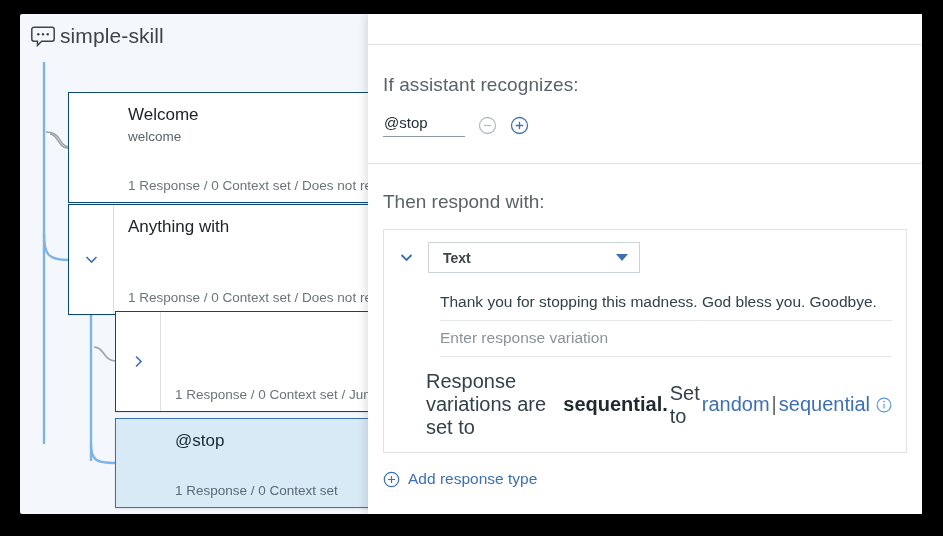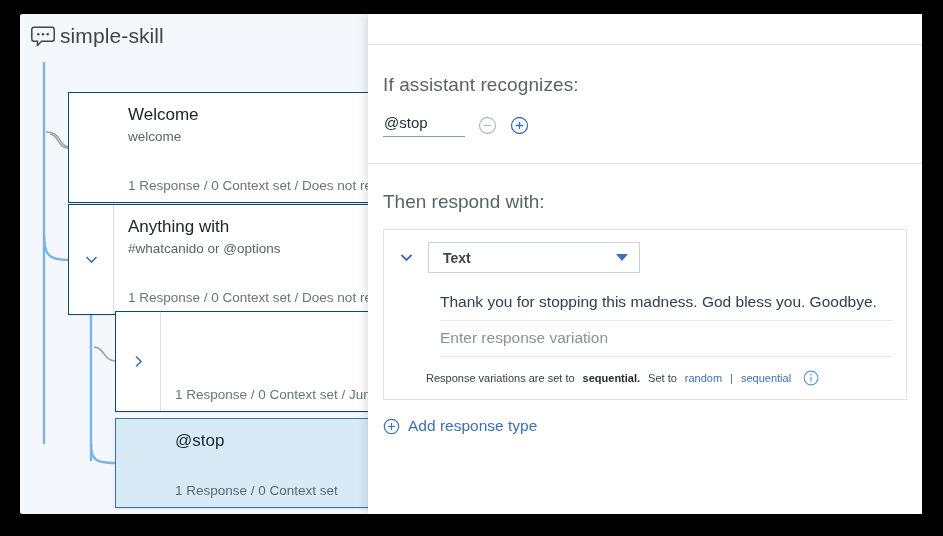--- a/index.html
+++ b/index.html
@@ -149,23 +149,23 @@
 
   .resp-body { padding: 0 14px 0 56px; }
   .resp-line {
     font-size: 15.5px; color: #33414a; line-height: 22px;
     padding: 6px 0 7px 0;
     border-bottom: 1px solid #e4e8ea;
   }
   .resp-line.placeholder { color: #8a9398; border-bottom: 1px solid #e4e8ea; }
 
   .var-note {
-    font-size: 11px; color: #33414a;
+    font-size: 20px; color: #33414a;
     padding: 13px 14px 13px 42px;
-    display: flex; align-items: center; gap: 8px; flex-wrap: nowrap;
+    display: flex; align-items: center; gap: 2px; flex-wrap: nowrap;
   }
   .var-note b { font-weight: bold; color: #1f2a30; }
   .link { color: #3d70b2; cursor: pointer; }
   .sep { color: #5a6468; }
   .info-icon { width: 16px; height: 16px; display: block; margin-left: 4px; }
 
   .add-resp {
     display: flex; align-items: flex-end; gap: 8px;
     margin-top: 17px;
     color: #3d70b2; font-size: 15.5px;
@@ -220,21 +220,20 @@
     <div class="node" id="node-anything">
       <div class="toggle">
         <span>
           <svg class="chev" viewBox="0 0 17 17">
             <path d="M3.5 6 L8.5 11 L13.5 6" fill="none" stroke="#3d70b2" stroke-width="1.6"></path>
           </svg>
         </span>
       </div>
       <div class="body">
         <div class="title">Anything with</div>
-        <div class="subtitle">#whatcanido or @options</div>
         <div class="meta">1 Response / 0 Context set / Does not return</div>
       </div>
     </div>
 
     <div class="node" id="node-continue">
       <div class="toggle">
         <span>
           <svg class="chev" viewBox="0 0 17 17">
             <path d="M6 3.5 L11 8.5 L6 13.5" fill="none" stroke="#3d70b2" stroke-width="1.6"></path>
           </svg>

